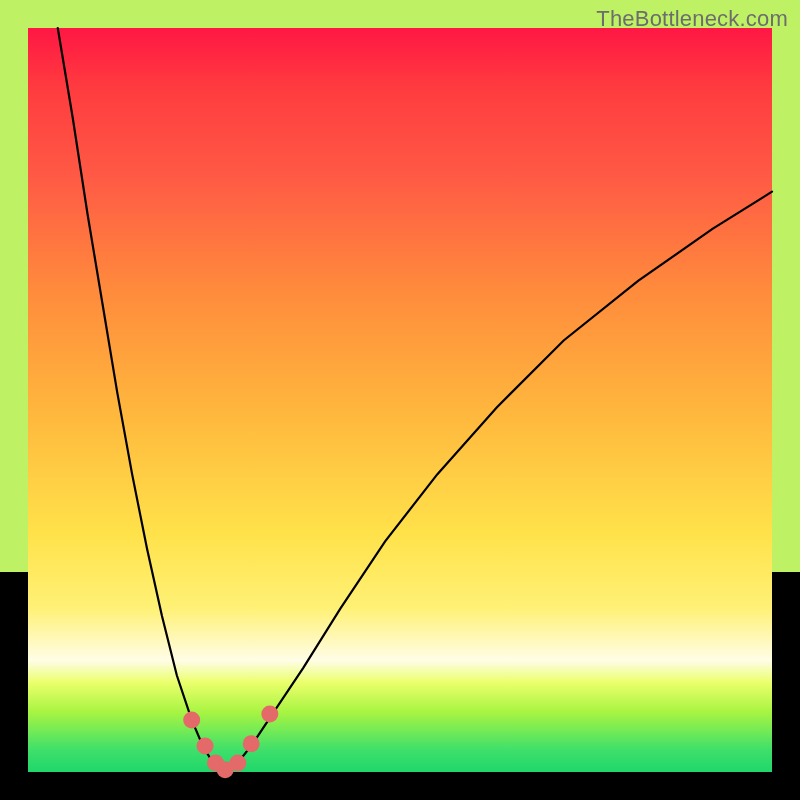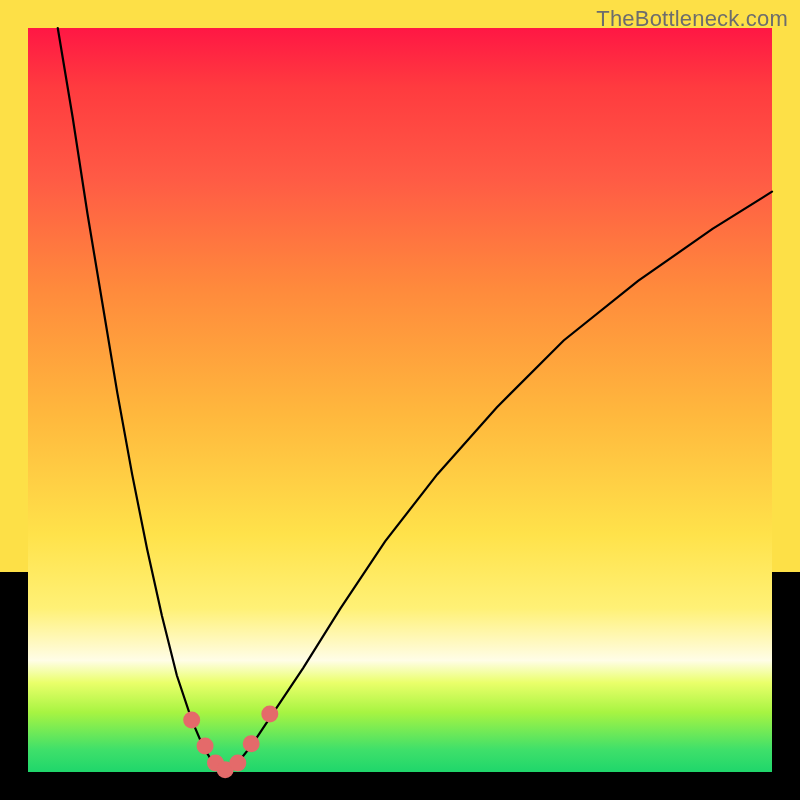--- a/index.html
+++ b/index.html
@@ -8,21 +8,21 @@
     width: 800px;
     height: 800px;
     background: #000;
     overflow: hidden;
     font-family: Arial, Helvetica, sans-serif;
   }
   .frame {
     position: relative;
     width: 800px;
     height: 572px;
-    background: #fde047;
+    background: #bef264;
   }
   .plot {
     position: absolute;
     left: 28px;
     top: 28px;
     width: 744px;
     height: 744px;
     
     background: linear-gradient(
       to bottom,

